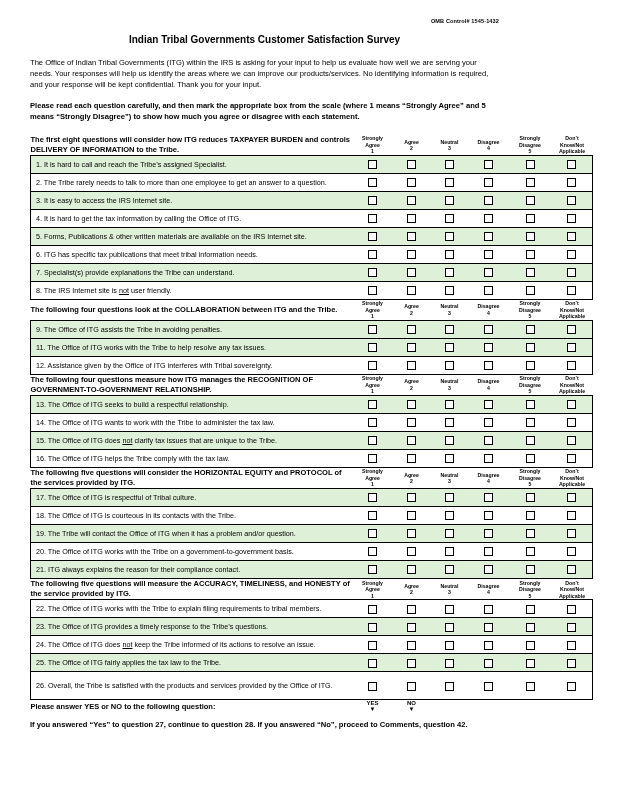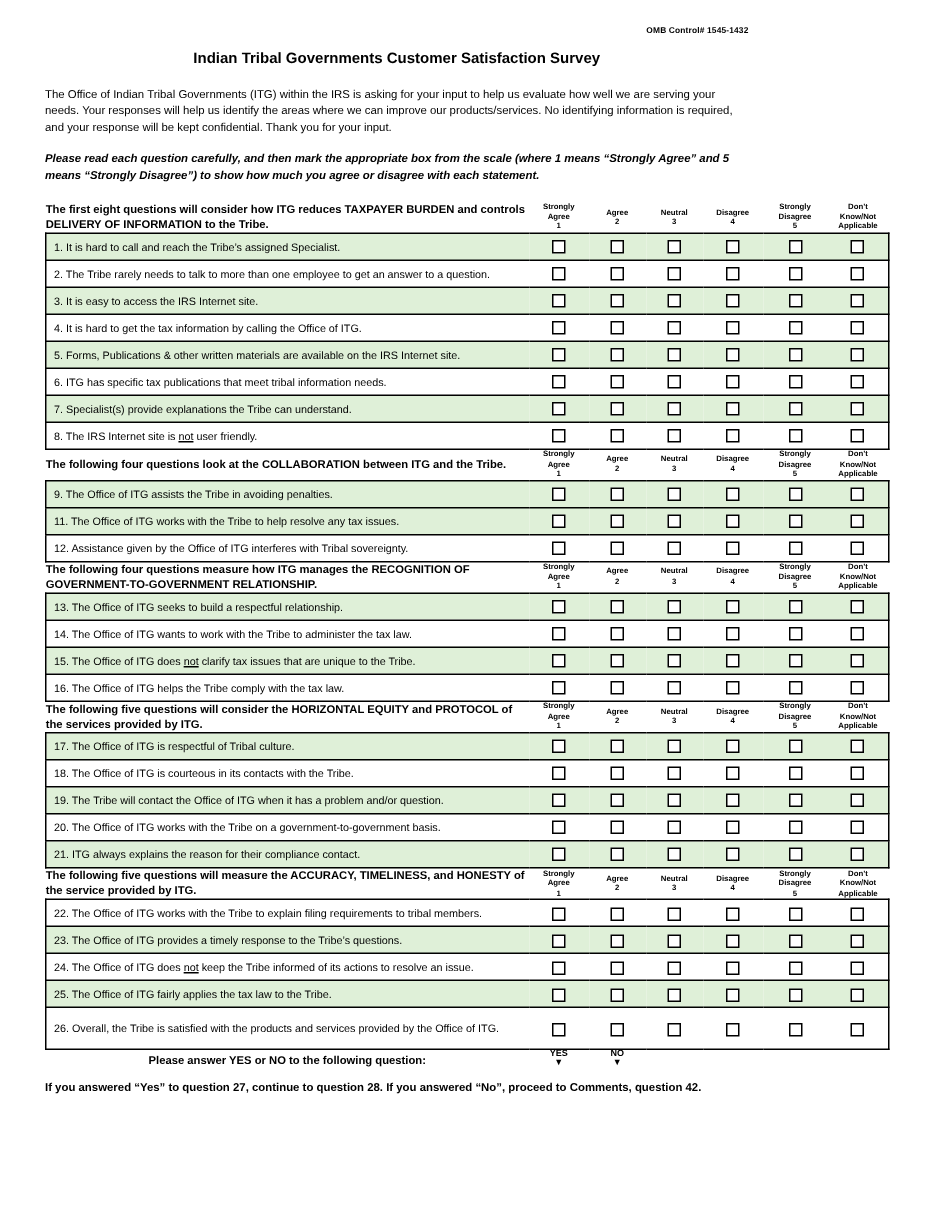--- a/index.html
+++ b/index.html
@@ -38,21 +38,20 @@
   }
   .intro {
     font-size: 7.6px;
     line-height: 1.42;
     text-align: left;
     margin-bottom: 11px;
   }
   .instruction {
     font-size: 7.6px;
     line-height: 1.42;
-    font-style: italic;
     font-weight: bold;
     margin-bottom: 12px;
   }
   table.survey {
     border-collapse: collapse;
     width: 100%;
     table-layout: fixed;
   }
   table.survey td {
     padding: 0;
@@ -126,21 +125,20 @@
     font-size: 7.6px;
     font-weight: bold;
     margin-top: 8px;
     line-height: 1.3;
   }
   .askline {
     font-weight: bold;
     font-size: 7.5px;
     padding: 6px 2px 2px 1px;
     vertical-align: bottom;
-    text-align: center;
   }
   u { text-decoration: underline; }
 </style>
 </head>
 <body>
 
 <div class="page">
 
   <div class="omb">OMB Control# 1545-1432</div>
 

